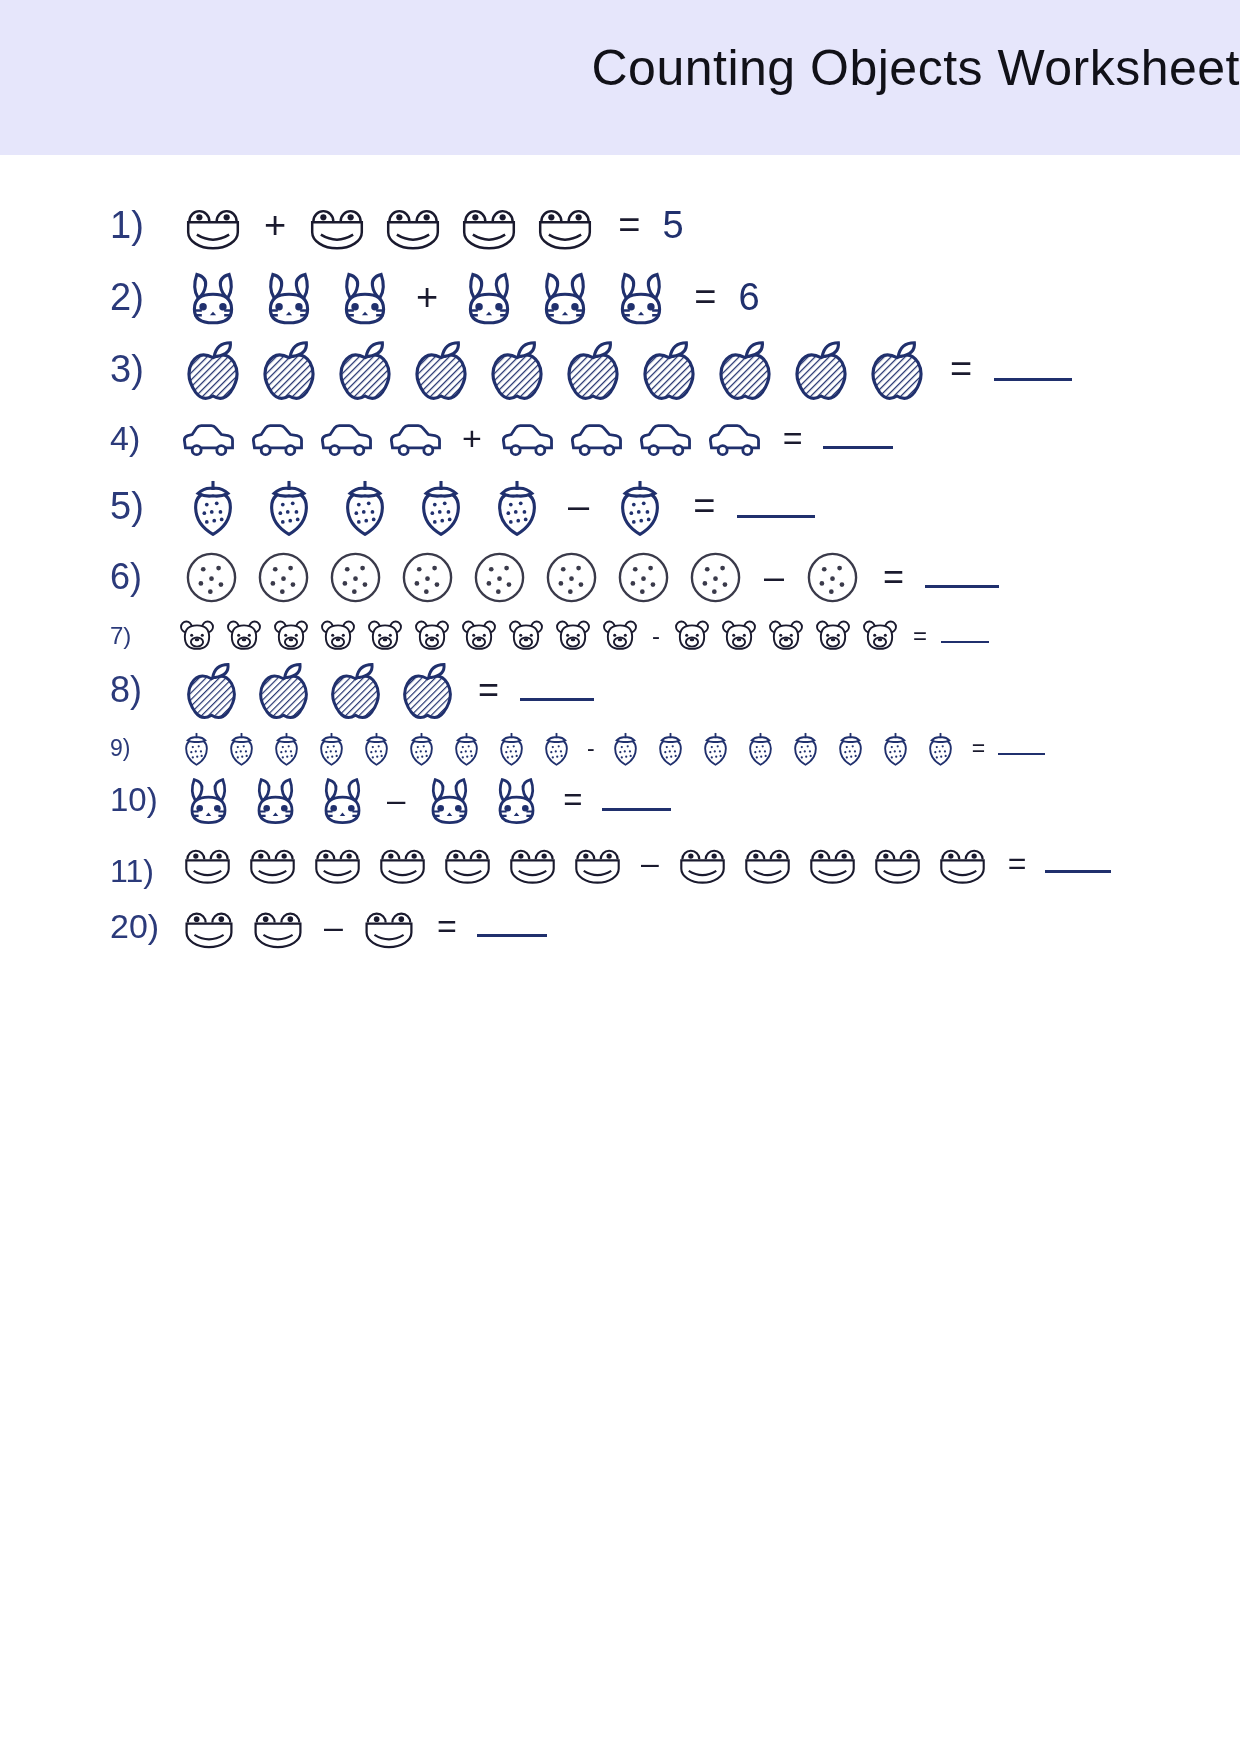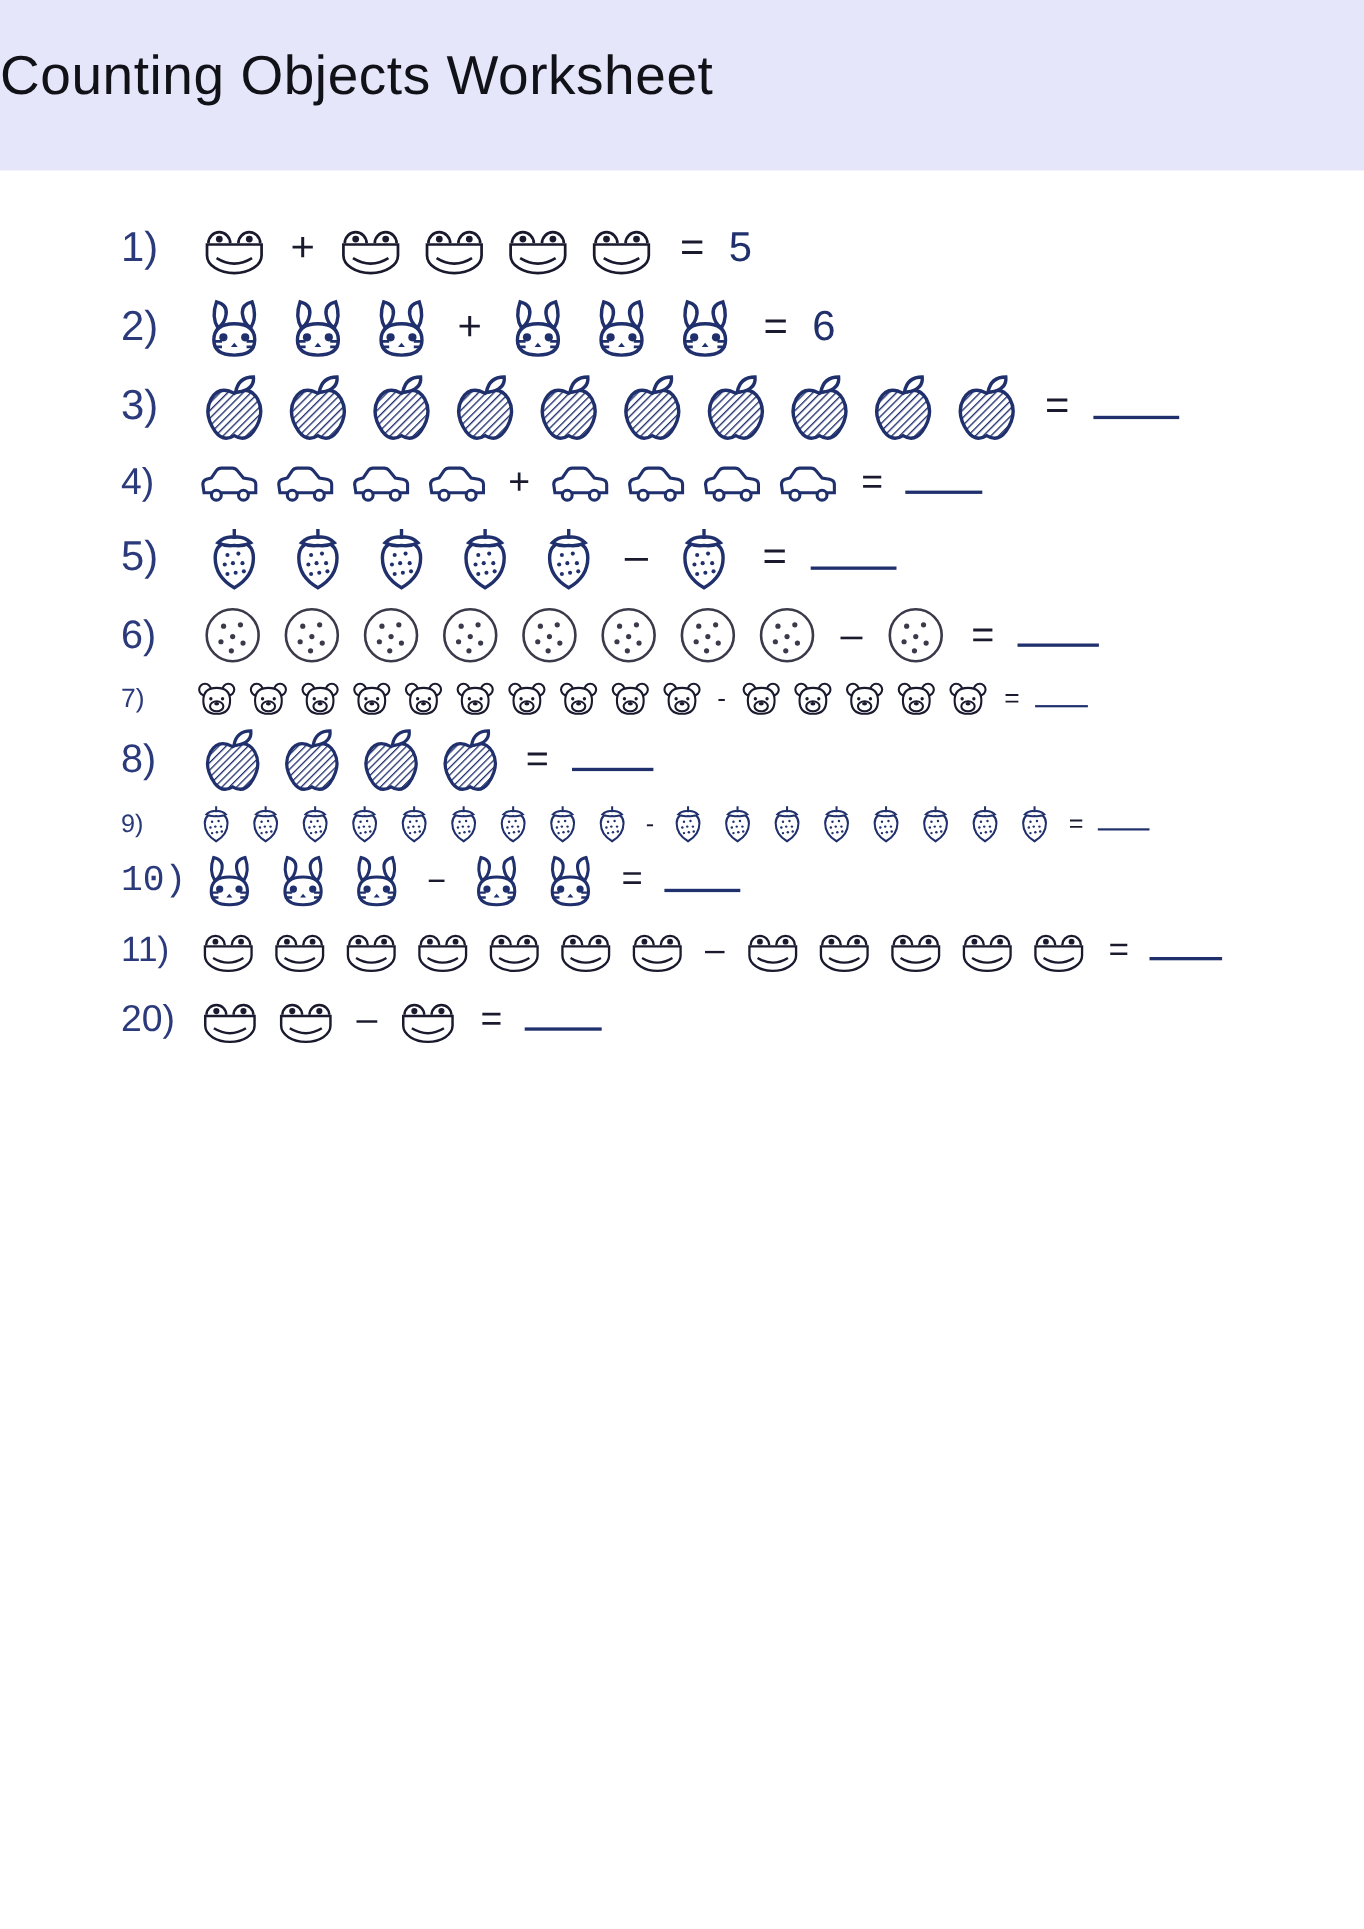--- a/index.html
+++ b/index.html
@@ -12,21 +12,21 @@
     height: 1754px;
     font-family: "Liberation Sans", sans-serif;
     color: #1a1a2e;
     overflow: hidden;
   }
   .header {
     background: #e6e6fb;
     width: 100%;
     padding: 42px 0 38px 0;
     box-sizing: border-box;
-    text-align: left;
+    text-align: right;
   }
   .title {
     font-size: 50px;
     font-weight: 400;
     color: #111118;
     letter-spacing: 0.5px;
     margin: 0 0 22px 0;
     line-height: 1.05;
   }
   .subtitle {
@@ -1229,21 +1229,21 @@
               <circle cx="52" cy="72" r="3"></circle>
               <circle cx="40" cy="74" r="3"></circle>
               <circle cx="64" cy="70" r="3"></circle>
             </g>
           </svg>
         </span>
         <span class="eq" style="font-size: 23px; padding: 0px 5px;">=</span>
         <span class="blank" style="width: 47px; height: 12px; border-bottom-width: 2px;"></span>
       </span>
     </div>
-    <div class="problem" style="margin-bottom: 9px; font-family: Liberation Mono, monospace;">
+    <div class="problem" style="margin-bottom: 9px;">
       <span class="num" style="font-size: 33px; width: 62px; margin-right: 9px;">10)</span>
       <span class="row-items" style="gap: 12px;">
         <span class="icon">
           <svg width="55" height="55" viewBox="0 0 100 100">
             <g fill="#fff" stroke="#20306d" stroke-width="5">
               <path d="M24 12 q-8 22 2 38 q10 -6 12 -20 q2 -14 -14 -18 z"></path>
               <path d="M76 12 q8 22 -2 38 q-10 -6 -12 -20 q-2 -14 14 -18 z"></path>
               <path d="M50 44 q30 0 30 24 q0 22 -30 22 q-30 0 -30 -22 q0 -24 30 -24 z"></path>
             </g>
             <circle cx="34" cy="64" r="6" fill="#20306d"></circle>
@@ -1312,21 +1312,21 @@
             <path d="M50 72 l-5 6 h10 z" fill="#20306d"></path>
             <g stroke="#20306d" stroke-width="4" fill="none">
               <path d="M20 70 h12 M20 78 h12 M68 70 h12 M68 78 h12"></path>
             </g>
           </svg>
         </span>
         <span class="eq" style="font-size: 33px; padding: 0px 7px;">=</span>
         <span class="blank" style="width: 69px; height: 18px; border-bottom-width: 3px;"></span>
       </span>
     </div>
-    <div class="problem" style="margin-bottom: 9px;">
+    <div class="problem" style="margin-bottom: 9px; align-items: flex-end;">
       <span class="num" style="font-size: 32px; width: 62px; margin-right: 9px;">11)</span>
       <span class="row-items" style="gap: 12px;">
         <span class="icon">
           <svg width="53" height="53" viewBox="0 0 100 100">
             <g fill="none" stroke="#1a1a2e" stroke-width="4">
               <path d="M12 42 a16 16 0 1 1 32 0" fill="#fff"></path>
               <path d="M56 42 a16 16 0 1 1 32 0" fill="#fff"></path>
               <path d="M10 44 h80 v16 a40 26 0 0 1 -80 0 z" fill="#fff"></path>
               <path d="M24 64 q26 16 52 0" stroke-width="4"></path>
             </g>

